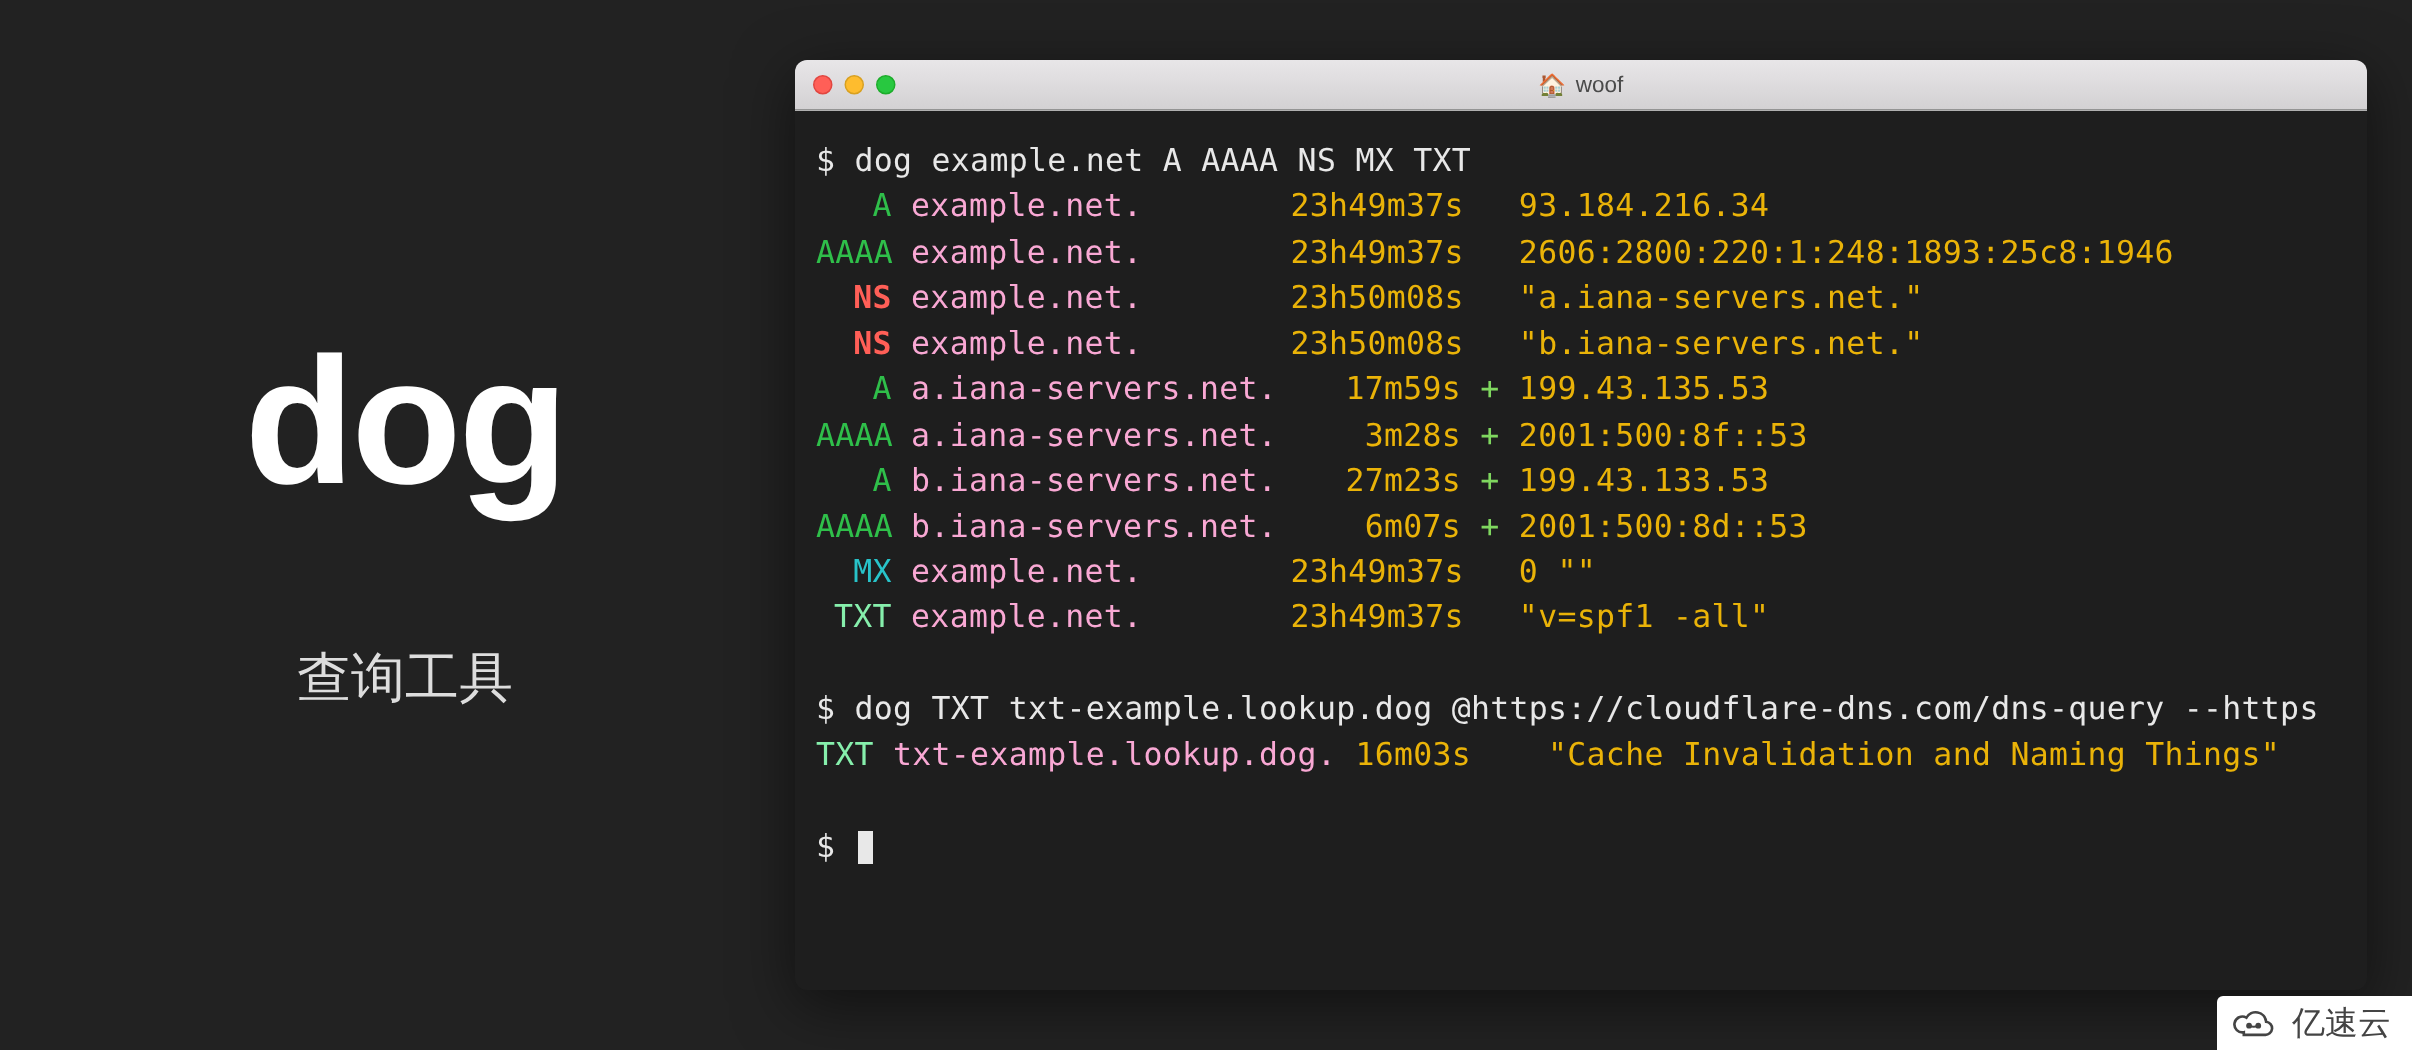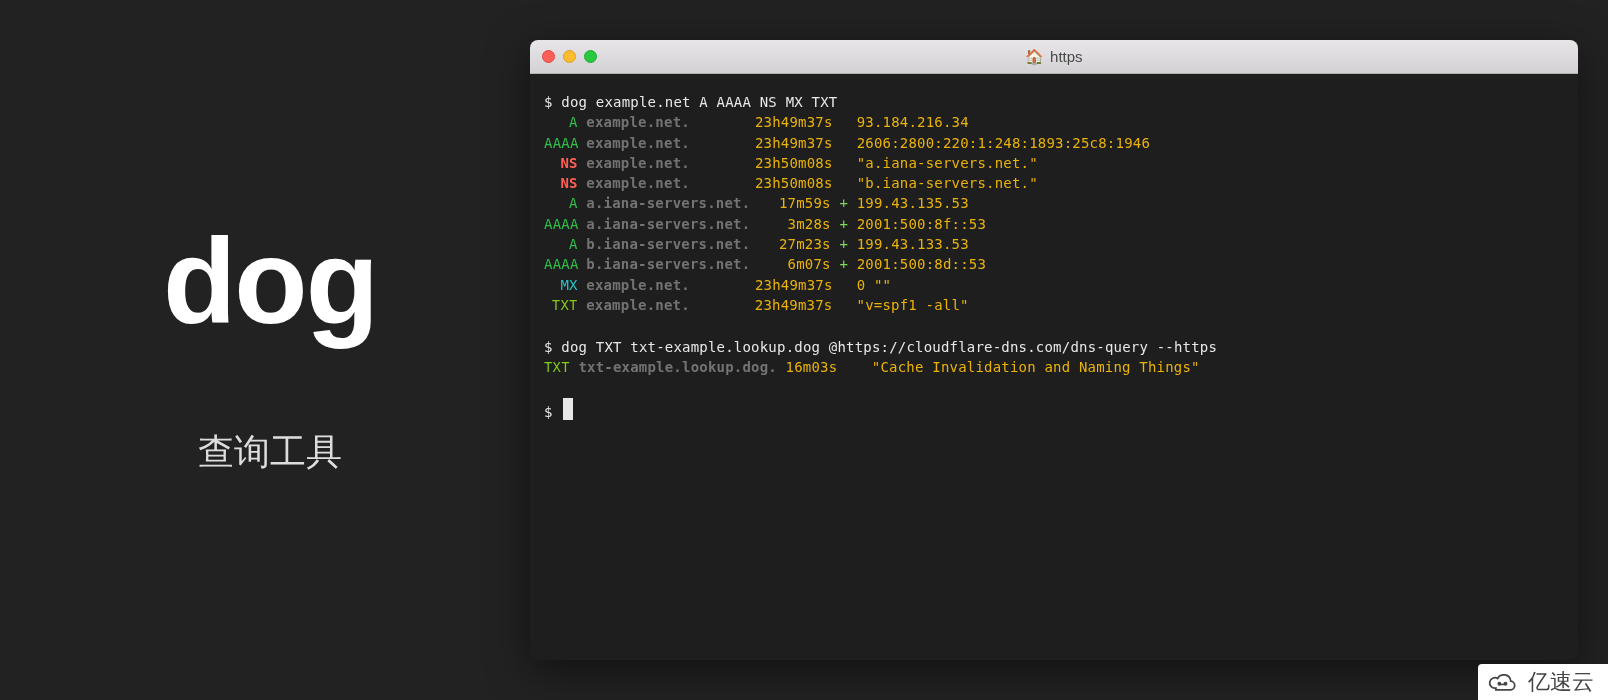--- a/index.html
+++ b/index.html
@@ -65,35 +65,35 @@
     transform: translateX(-50%);
     font-size: 15px;
     color: #4a4a4a;
     display: flex;
     align-items: center;
     gap: 6px;
   }
   .term-body {
     padding: 18px 14px;
     font-family: "SF Mono", Menlo, Consolas, monospace;
-    font-size: 14px;
+    font-size: 21px;
     line-height: 1.45;
     color: #e8e8e8;
     white-space: pre;
     letter-spacing: 0.2px;
   }
   .row { display: block; }
   .rt { display: inline-block; text-align: right; width: 4ch; }
   .ttl { display: inline-block; text-align: right; width: 9ch; }
   .plus { color:#7fd75f; }
   .c-green { color:#2fbf4a; }
   .c-cyan  { color:#28c3c9; }
   .c-red   { color:#ff5f57;font-weight:bold; }
-  .c-yellow{ color:#84cc16;font-family:Liberation Mono, monospace; }
-  .c-blue  { color:#737373;font-weight:bold; }
+  .c-yellow{ color:#86efac; }
+  .c-blue  { color:#f9a8d4; }
   .c-dim   { color:#eab308; }
   .cursor {
     display:inline-block;
     width: 10px;
     height: 22px;
     background:#e8e8e8;
     vertical-align: text-bottom;
     margin-left: 2px;
   }
   .watermark {
@@ -125,21 +125,21 @@
 
   <div class="terminal">
     <div class="titlebar">
       <div class="traffic">
         <div class="tl r"></div>
         <div class="tl y"></div>
         <div class="tl g"></div>
       </div>
       <div class="wtitle">
         <span>🏠</span>
-        <span>https</span>
+        <span>woof</span>
       </div>
     </div>
 
     <div class="term-body" id="term-body"><span class="row"><span>$</span> <span>dog example.net A AAAA NS MX TXT</span></span><span class="row"><span class="rt c-green">A</span> <span class="c-blue" style="display:inline-block;width:20ch">example.net.</span><span class="ttl c-dim">23h49m37s</span>   <span class="c-dim">93.184.216.34</span></span><span class="row"><span class="rt c-green">AAAA</span> <span class="c-blue" style="display:inline-block;width:20ch">example.net.</span><span class="ttl c-dim">23h49m37s</span>   <span class="c-dim">2606:2800:220:1:248:1893:25c8:1946</span></span><span class="row"><span class="rt c-red">NS</span> <span class="c-blue" style="display:inline-block;width:20ch">example.net.</span><span class="ttl c-dim">23h50m08s</span>   <span class="c-dim">"a.iana-servers.net."</span></span><span class="row"><span class="rt c-red">NS</span> <span class="c-blue" style="display:inline-block;width:20ch">example.net.</span><span class="ttl c-dim">23h50m08s</span>   <span class="c-dim">"b.iana-servers.net."</span></span><span class="row"><span class="rt c-green">A</span> <span class="c-blue" style="display:inline-block;width:20ch">a.iana-servers.net.</span><span class="ttl c-dim">17m59s</span> <span class="plus">+</span> <span class="c-dim">199.43.135.53</span></span><span class="row"><span class="rt c-green">AAAA</span> <span class="c-blue" style="display:inline-block;width:20ch">a.iana-servers.net.</span><span class="ttl c-dim">3m28s</span> <span class="plus">+</span> <span class="c-dim">2001:500:8f::53</span></span><span class="row"><span class="rt c-green">A</span> <span class="c-blue" style="display:inline-block;width:20ch">b.iana-servers.net.</span><span class="ttl c-dim">27m23s</span> <span class="plus">+</span> <span class="c-dim">199.43.133.53</span></span><span class="row"><span class="rt c-green">AAAA</span> <span class="c-blue" style="display:inline-block;width:20ch">b.iana-servers.net.</span><span class="ttl c-dim">6m07s</span> <span class="plus">+</span> <span class="c-dim">2001:500:8d::53</span></span><span class="row"><span class="rt c-cyan">MX</span> <span class="c-blue" style="display:inline-block;width:20ch">example.net.</span><span class="ttl c-dim">23h49m37s</span>   <span class="c-dim">0 ""</span></span><span class="row"><span class="rt c-yellow">TXT</span> <span class="c-blue" style="display:inline-block;width:20ch">example.net.</span><span class="ttl c-dim">23h49m37s</span>   <span class="c-dim">"v=spf1 -all"</span></span><span class="row"> </span><span class="row"><span>$</span> <span>dog TXT txt-example.lookup.dog @https://cloudflare-dns.com/dns-query --https</span></span><span class="row"><span class="c-yellow">TXT</span> <span class="c-blue">txt-example.lookup.dog.</span> <span class="c-dim">16m03s</span>    <span class="c-dim">"Cache Invalidation and Naming Things"</span></span><span class="row"> </span><span class="row"><span>$</span> <span class="cursor"></span></span></div>
   </div>
 </div>
 
 <div class="watermark">
   <svg class="cloud-icon" viewBox="0 0 32 22">
     <path fill="none" stroke="#444" stroke-width="2" d="M9 18a6 6 0 1 1 2-11 8 8 0 0 1 15 3 5 5 0 0 1-1 10H9z"></path>

